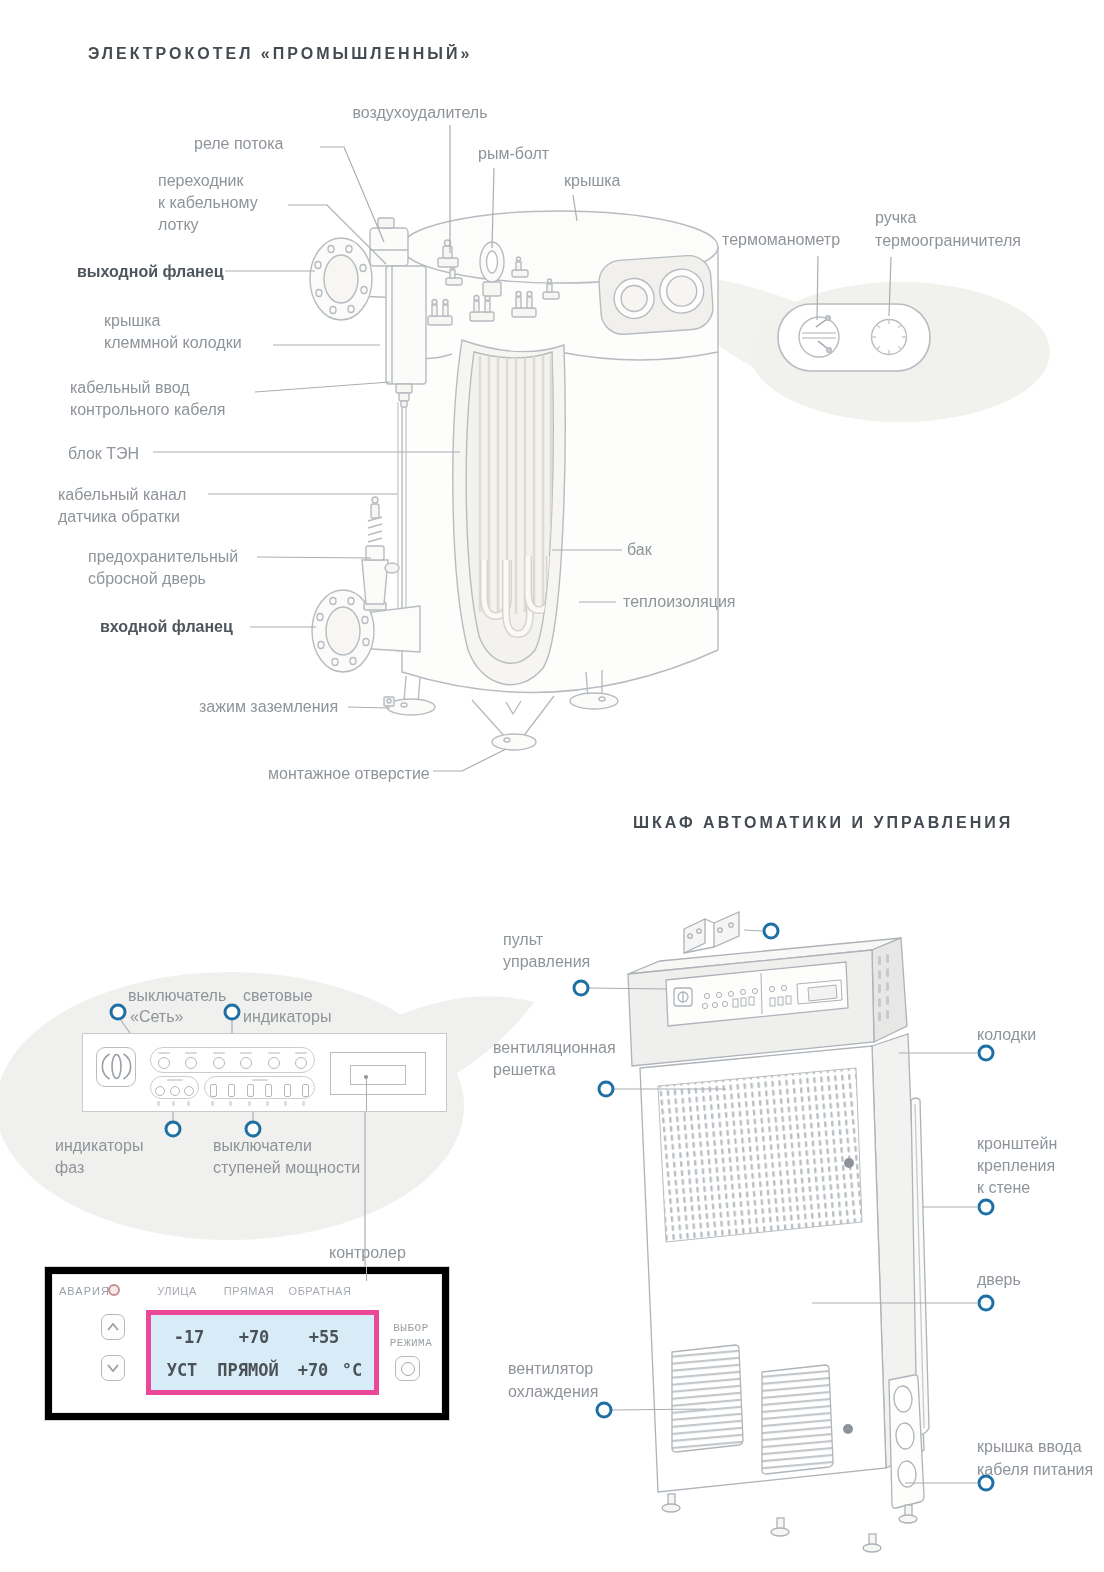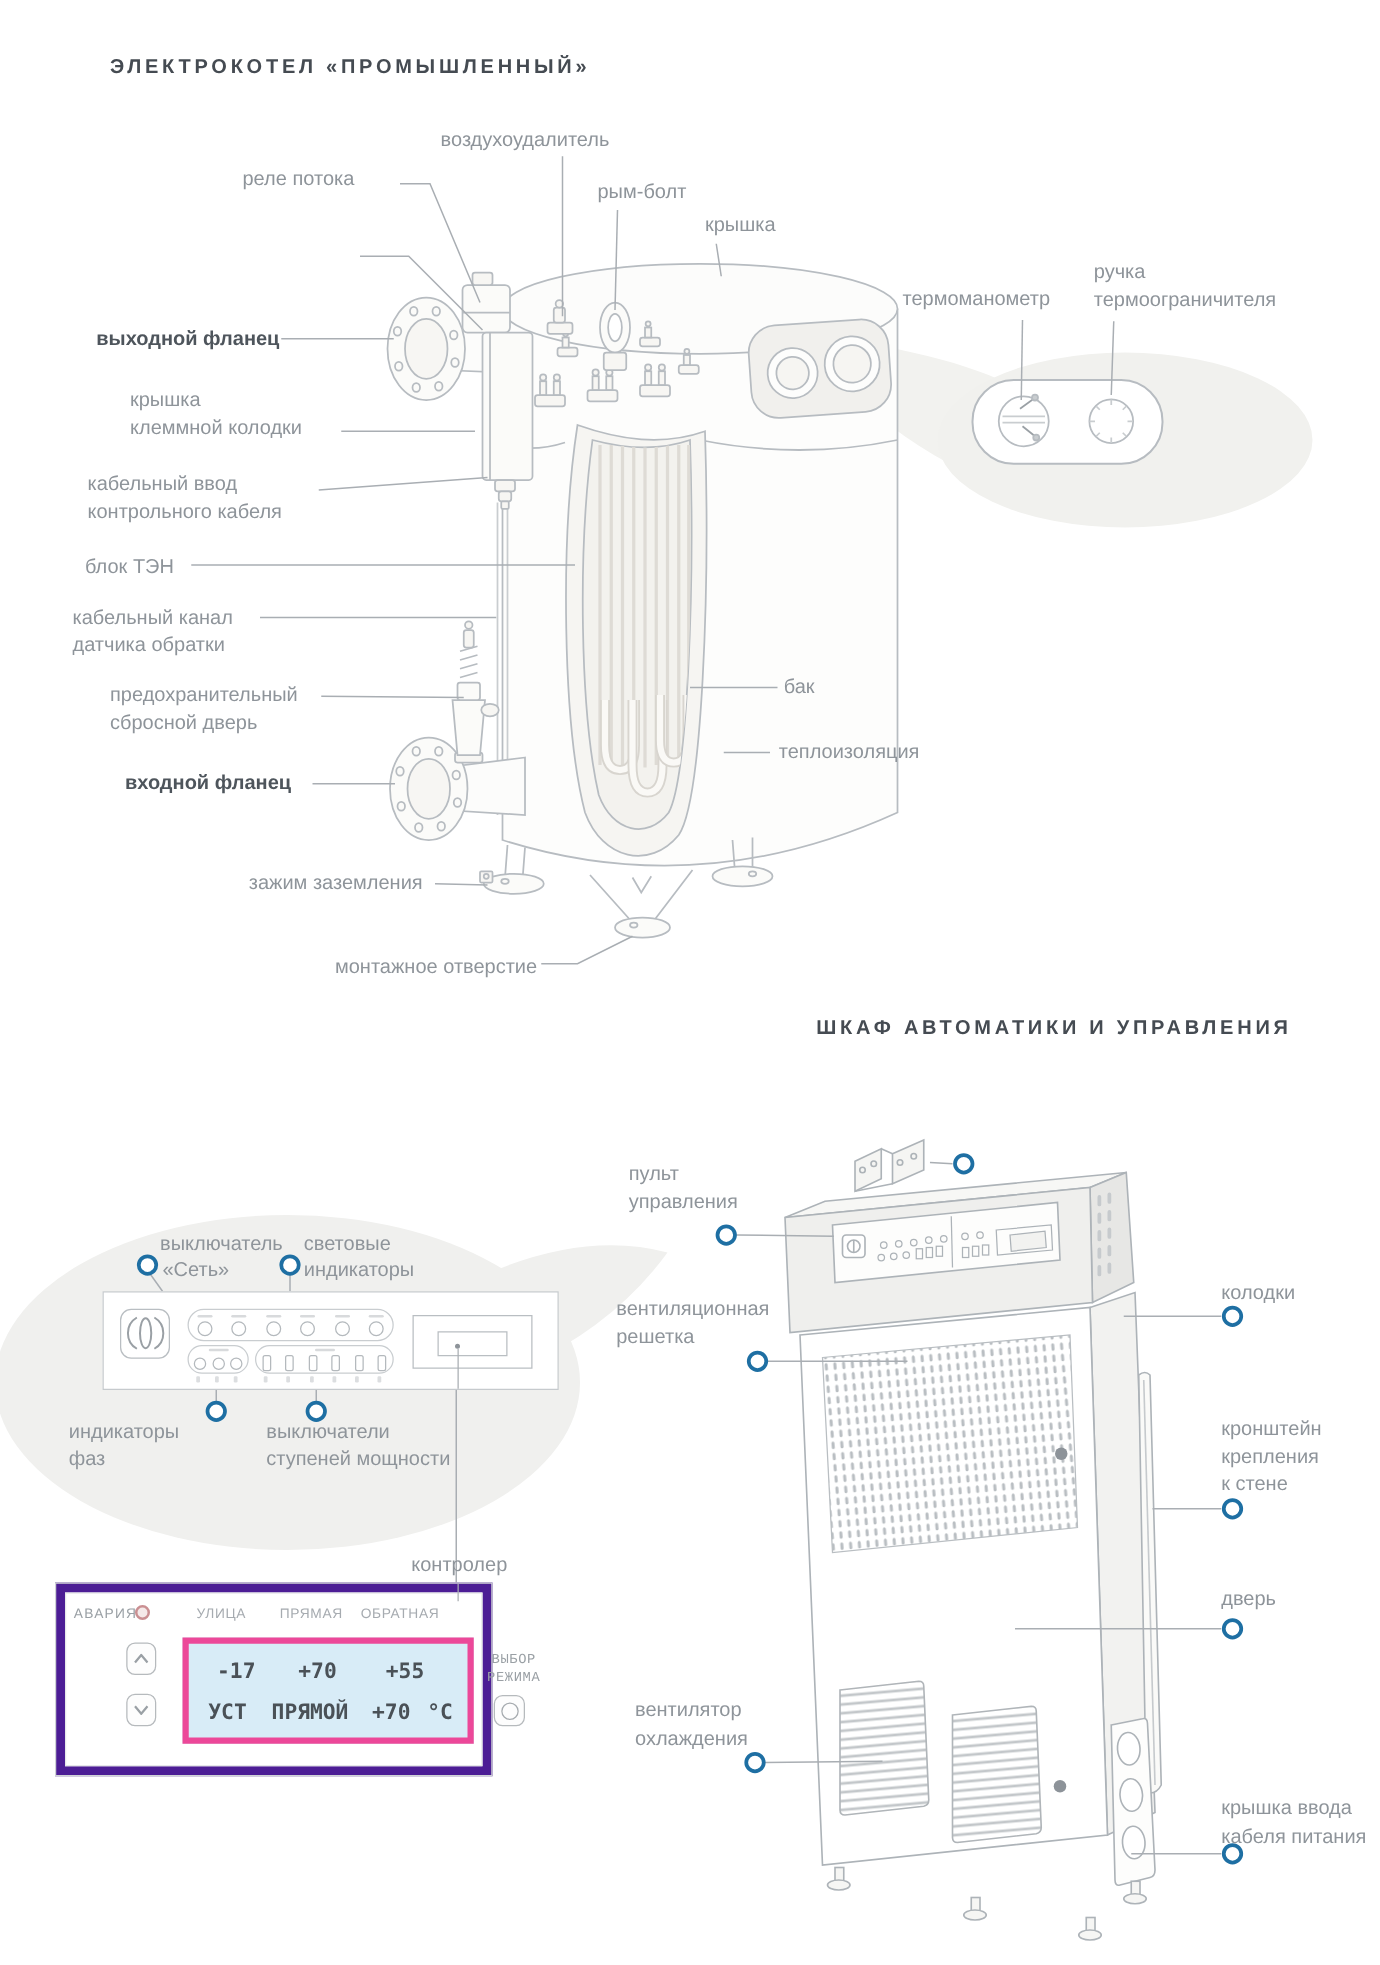--- a/index.html
+++ b/index.html
@@ -27,21 +27,21 @@
   .mid{position:absolute;left:50%;top:2px;transform:translateX(-50%);width:16px;}
   .dot{width:10px;height:10px;border:1.5px solid #b4b9bd;border-radius:50%;background:#fff;}
   .dot.sm{width:8px;height:8px;margin-top:6px;}
   .sw{width:5px;height:11px;border:1.5px solid #b4b9bd;border-radius:2px;background:#fff;margin-top:5px;}
   .disp{position:absolute;left:247px;top:18px;width:94px;height:41px;border:1px solid #b9bec2;}
   .disp-in{position:absolute;left:19px;top:12px;width:54px;height:18px;border:1px solid #b9bec2;}
   .dot-pt{position:absolute;left:281px;top:41px;width:4px;height:4px;border-radius:50%;background:#8d9399;}
   .vline1{position:absolute;left:283px;top:45px;width:1px;height:32px;background:#a9aeb3;}
   .tick{position:absolute;top:67px;width:3px;height:5px;background:#dcdee0;border-radius:1px;}
   
-  .ctrl{position:absolute;left:44px;top:1266px;width:350px;height:155px;background:#4c1d95;
+  .ctrl{position:absolute;left:44px;top:1266px;width:406px;height:155px;background:#000000;
         border:1px solid #cfd3d5;box-sizing:border-box;padding-left:36px;}
   .ctrl-in{position:absolute;left:7px;top:7px;right:7px;bottom:7px;background:#fff;border:1px solid #e6e8e9;}
   .ctrl-alarm{position:absolute;left:14px;top:18px;font-size:11px;letter-spacing:1px;color:#9aa0a5;}
   .led{position:absolute;left:63px;top:17px;width:8px;height:8px;border:2.5px solid #ca8f92;
        border-radius:50%;background:#f5e9e9;}
   .chead{position:absolute;top:18px;width:70px;text-align:center;font-size:11px;
          letter-spacing:.5px;color:#a6abb0;}
   .ud{position:absolute;left:56px;width:24px;height:26px;border:1.5px solid #b6babd;border-radius:7px;
       background:#fdfdfd;display:flex;align-items:center;justify-content:center;padding:0;}
   .lcd{position:absolute;left:101px;top:43px;width:223px;height:75px;background:#d8ecf7;
@@ -357,24 +357,29 @@
     <circle cx="604" cy="1410" r="7"></circle>
     <circle cx="986" cy="1483" r="7"></circle>
     <circle cx="118" cy="1012" r="7"></circle>
     <circle cx="232" cy="1012" r="7"></circle>
     <circle cx="173" cy="1129" r="7"></circle>
     <circle cx="253" cy="1129" r="7"></circle>
   </g>
 </svg>
 
 <div class="title" style="left:88px;top:45px">ЭЛЕКТРОКОТЕЛ «ПРОМЫШЛЕННЫЙ»</div>
-<div class="title" style="left:653px;top:814px">ШКАФ АВТОМАТИКИ И УПРАВЛЕНИЯ</div>
+<div class="title" style="left:633px;top:814px">ШКАФ АВТОМАТИКИ И УПРАВЛЕНИЯ</div>
 
 <div class="lbl c" style="left:330px;top:102px;width:180px">воздухоудалитель</div>
 <div class="lbl r" style="left:194px;top:133px;width:120px">реле потока</div>
+<div class="lbl r" style="left:158px;top:170px;width:120px">
+  <span class="ln">переходник</span>
+  <span class="ln">к кабельному</span>
+  <span class="ln">лотку</span>
+</div>
 <div class="lbl r b" style="left:77px;top:261px;width:140px">выходной фланец</div>
 <div class="lbl r" style="left:104px;top:310px;width:160px">
   <span class="ln">крышка</span>
   <span class="ln">клеммной колодки</span>
 </div>
 <div class="lbl r" style="left:70px;top:377px;width:180px">
   <span class="ln">кабельный ввод</span>
   <span class="ln">контрольного кабеля</span>
 </div>
 <div class="lbl r" style="left:68px;top:443px;width:80px">блок ТЭН</div>

